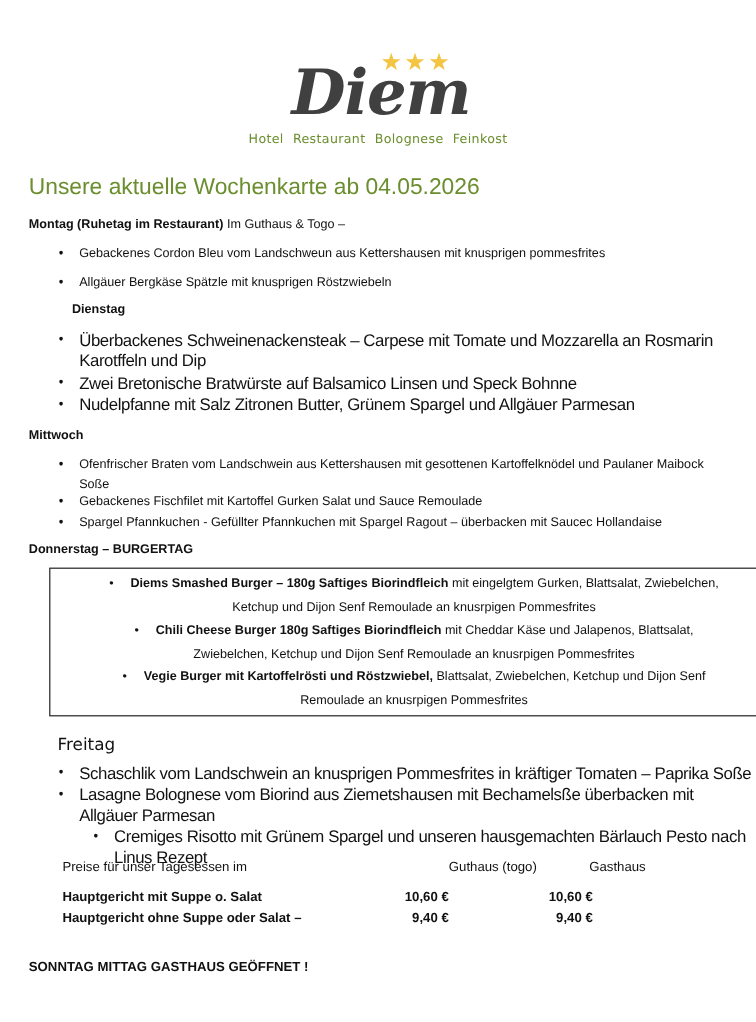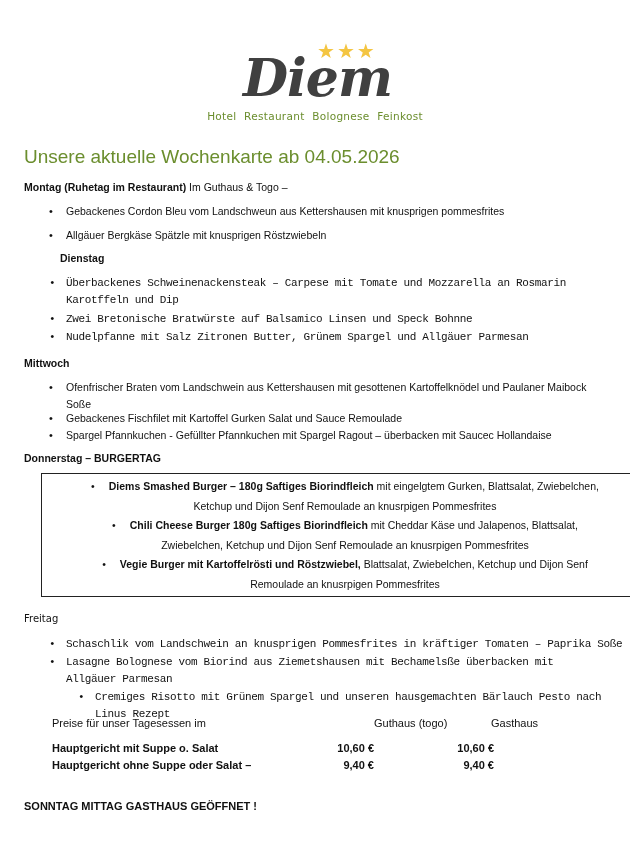--- a/index.html
+++ b/index.html
@@ -7,21 +7,21 @@
   .logo { position: absolute; left: 0; top: 40px; width: 630px; height: 90px; }
   .stars { position: absolute; left: 317px; top: 0; font-size: 20px; color: #f4c542; letter-spacing: 2px; font-family: "DejaVu Sans", sans-serif; line-height: 22px; }
   .wordmark { position: absolute; left: 243px; top: 10px; font-family: "DejaVu Serif", serif; font-weight: bold; font-size: 52px; color: #404040; line-height: 56px; letter-spacing: -1px; font-style: italic; }
   .tagline { position: absolute; left: 0; width: 630px; top: 70px; text-align: center; font-family: "DejaVu Sans", sans-serif; font-size: 10.5px; color: #6b8e2e; letter-spacing: 0.3px; }
   .tagline span { margin: 0 2px; }
   .heading { position: absolute; left: 24px; top: 146px; font-family: "Liberation Sans", sans-serif; font-size: 19px; color: #6b8e2e; }
   .day { position: absolute; left: 24px; font-family: "Liberation Sans", sans-serif; font-size: 10.5px; font-weight: bold; }
   .day .norm { font-weight: normal; }
   .item { position: absolute; left: 66px; font-family: "Liberation Sans", sans-serif; font-size: 10.5px; line-height: 17px; }
   .item::before { content: "•"; position: absolute; left: -17px; top: 0; font-size: 11px; }
-  .item.narrow { font-family: Liberation Mono, monospace; font-size: 11px; letter-spacing: -0.35px; }
+  .item.narrow { font-family: Liberation Sans, sans-serif; font-size: 14px; letter-spacing: -0.35px; }
   .burger-box { position: absolute; left: 41px; top: 473px; width: 608px; height: 124px; border: 1px solid #222; box-sizing: border-box; }
   .burger { position: absolute; left: 0; width: 100%; text-align: center; font-family: "Liberation Sans", sans-serif; font-size: 10.5px; line-height: 20px; }
   .burger b { font-weight: bold; }
   .bul { display: inline-block; margin-right: 14px; }
   .prices { position: absolute; left: 24px; font-family: "Liberation Sans", sans-serif; font-size: 11px; padding-left: 28px; }
   .sunday { position: absolute; left: 24px; top: 800px; font-family: "Liberation Sans", sans-serif; font-size: 11px; font-weight: bold; }
 </style>
 </head>
 <body>
 
@@ -63,21 +63,21 @@
   <div class="burger" style="top:41px;">
     <div><span class="bul">•</span><b>Chili Cheese Burger 180g Saftiges Biorindfleich</b><span> mit Cheddar Käse und Jalapenos, Blattsalat,</span></div>
     <div>Zwiebelchen, Ketchup und Dijon Senf Remoulade an knusrpigen Pommesfrites</div>
   </div>
   <div class="burger" style="top:80px;">
     <div><span class="bul">•</span><b>Vegie Burger mit Kartoffelrösti und Röstzwiebel,</b><span> Blattsalat, Zwiebelchen, Ketchup und Dijon Senf</span></div>
     <div>Remoulade an knusrpigen Pommesfrites</div>
   </div>
 </div>
 
-<div class="day" style="top:613px; font-family:'DejaVu Sans',sans-serif; font-size:10px; font-weight:normal;">Freitag</div>
+<div class="day" style="top:613px; font-family:'DejaVu Sans',sans-serif; font-size:14px; font-weight:normal;margin-left:24px;">Freitag</div>
 <div class="item narrow" style="top:636px;">Schaschlik vom Landschwein an knusprigen Pommesfrites in kräftiger Tomaten – Paprika Soße</div>
 <div class="item narrow" style="top:654px; width:520px;">Lasagne Bolognese vom Biorind aus Ziemetshausen mit Bechamelsße überbacken mit Allgäuer Parmesan</div>
 <div class="item narrow" style="top:689px;margin-left:29px;">Cremiges Risotto mit Grünem Spargel und unseren hausgemachten Bärlauch Pesto nach Linus Rezept</div>
 
 <div class="prices" style="top:717px;">Preise für unser Tagesessen im</div>
 <div class="prices" style="top:717px; left:346px;">Guthaus (togo)</div>
 <div class="prices" style="top:717px; left:463px;">Gasthaus</div>
 
 <div class="prices" style="top:742px; font-weight:bold;text-align:center;">Hauptgericht mit Suppe o. Salat</div>
 <div class="prices" style="top:742px; left:276px; width:70px; text-align:right; font-weight:bold;">10,60 €</div>

